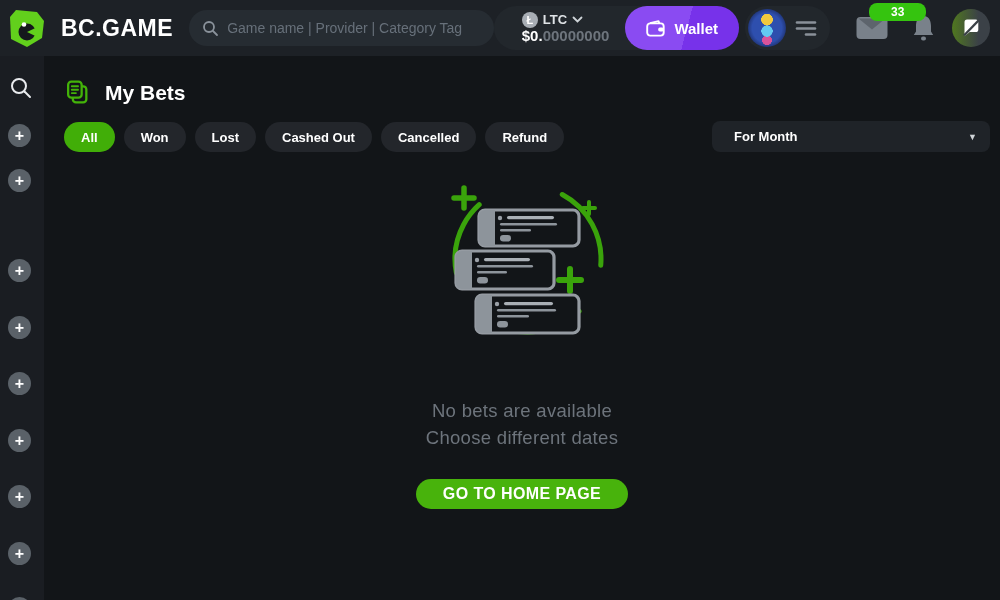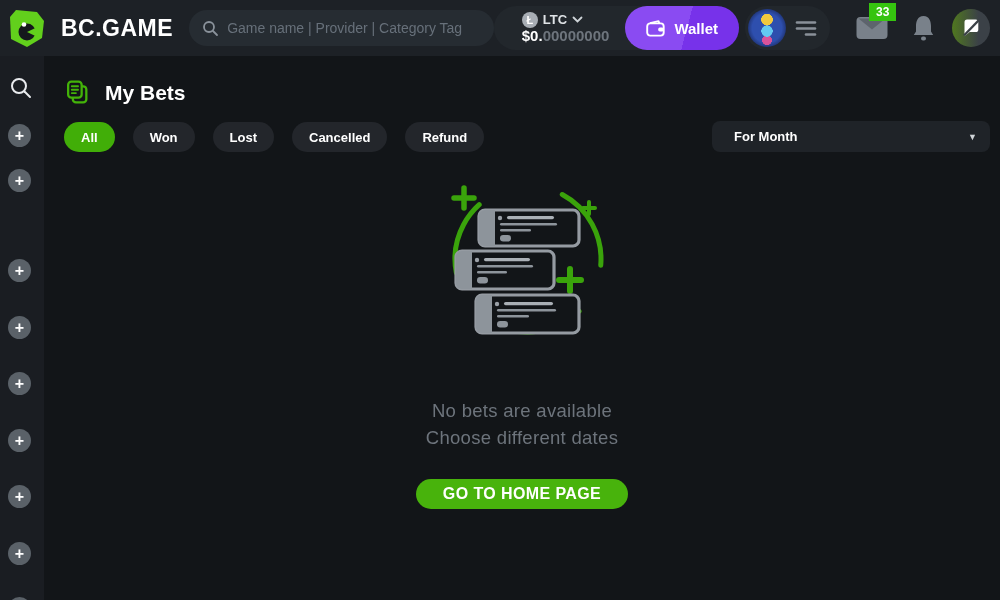--- a/index.html
+++ b/index.html
@@ -40,39 +40,39 @@
   .avatar { width:38px; height:38px; border-radius:50%; cursor:pointer;
             background:
               radial-gradient(circle at 50% 28%, #f2c93e 0 17%, rgba(0,0,0,0) 18%),
               radial-gradient(circle at 50% 58%, #63c9f2 0 19%, rgba(0,0,0,0) 20%),
               radial-gradient(circle at 50% 82%, #d9539b 0 13%, rgba(0,0,0,0) 14%),
               radial-gradient(circle, #2e4fae 0 55%, #0d1330 95%); }
   .menu-icon { cursor:pointer; display:flex; }
 
   .mail-wrap { position:relative; margin-left:26px; cursor:pointer; }
   .badge { position:absolute; top:-13px; left:13px; background:#35c40f; color:#fff;
-           font-size:12px; font-weight:700; border-radius:0; padding:2px 7px; line-height:1.2; }
+           font-size:12px; font-weight:700; border-radius:8px; padding:2px 22px; line-height:1.2; }
   .bell-wrap { margin-left:24px; cursor:pointer; display:flex; }
   .chat-circle { width:38px; height:38px; border-radius:50%; margin-left:17px; cursor:pointer;
                  display:flex; align-items:center; justify-content:center;
                  background:linear-gradient(90deg,#50781f 0%,#3b4147 70%); }
 
   
   .sidebar { position:absolute; left:0; top:56px; width:44px; height:544px; background:#1a1d22; }
   .sidebar-search { position:absolute; left:9px; top:20px; cursor:pointer; }
   .plus-btn { position:absolute; left:8px; width:23px; height:23px; border-radius:50%;
               background:#5a6168; cursor:pointer; display:flex; align-items:center; justify-content:center;
               color:#ffffff; font-size:16px; font-weight:700; line-height:1; }
 
   
   .main { position:absolute; left:44px; top:56px; width:956px; height:544px; background:#121518; }
   .title-row { position:absolute; left:20px; top:23px; display:flex; align-items:center; gap:14px; }
   .page-title { color:#ffffff; font-size:21px; font-weight:800; }
 
-  .filters { position:absolute; left:20px; top:66px; display:flex; gap:18px; }
+  .filters { position:absolute; left:20px; top:66px; display:flex; gap:9px; }
   .pill { height:30px; border-radius:15px; background:#23262b; color:#ffffff; font-size:13px;
           font-weight:700; display:flex; align-items:center; padding:0 17px; cursor:pointer; white-space:nowrap; }
   .pill.active { background:#41ae08; }
 
   .period { position:absolute; top:65px; right:10px; width:278px; height:31px; background:#1f2328;
             border-radius:8px; display:flex; align-items:center; justify-content:space-between;
             padding:0 13px 0 22px; cursor:pointer; }
   .period-label { color:#ffffff; font-size:13px; font-weight:700; }
   .period-caret { color:#d0d4d8; font-size:9px; }
 
@@ -210,20 +210,21 @@
           <line x1="7.5" y1="13.6" x2="11.5" y2="13.6" stroke="#43b309" stroke-width="1.8" stroke-linecap="round"></line>
         </svg>
       </span>
       <span class="page-title">My Bets</span>
     </div>
 
     <div class="filters">
       <div class="pill active">All</div>
       <div class="pill">Won</div>
       <div class="pill">Lost</div>
+      <div class="pill">Cashed Out</div>
       <div class="pill">Cancelled</div>
       <div class="pill">Refund</div>
     </div>
 
     <div class="period">
       <span class="period-label">For Month</span>
       <span class="period-caret">▼</span>
     </div>
 
     <div class="empty">

